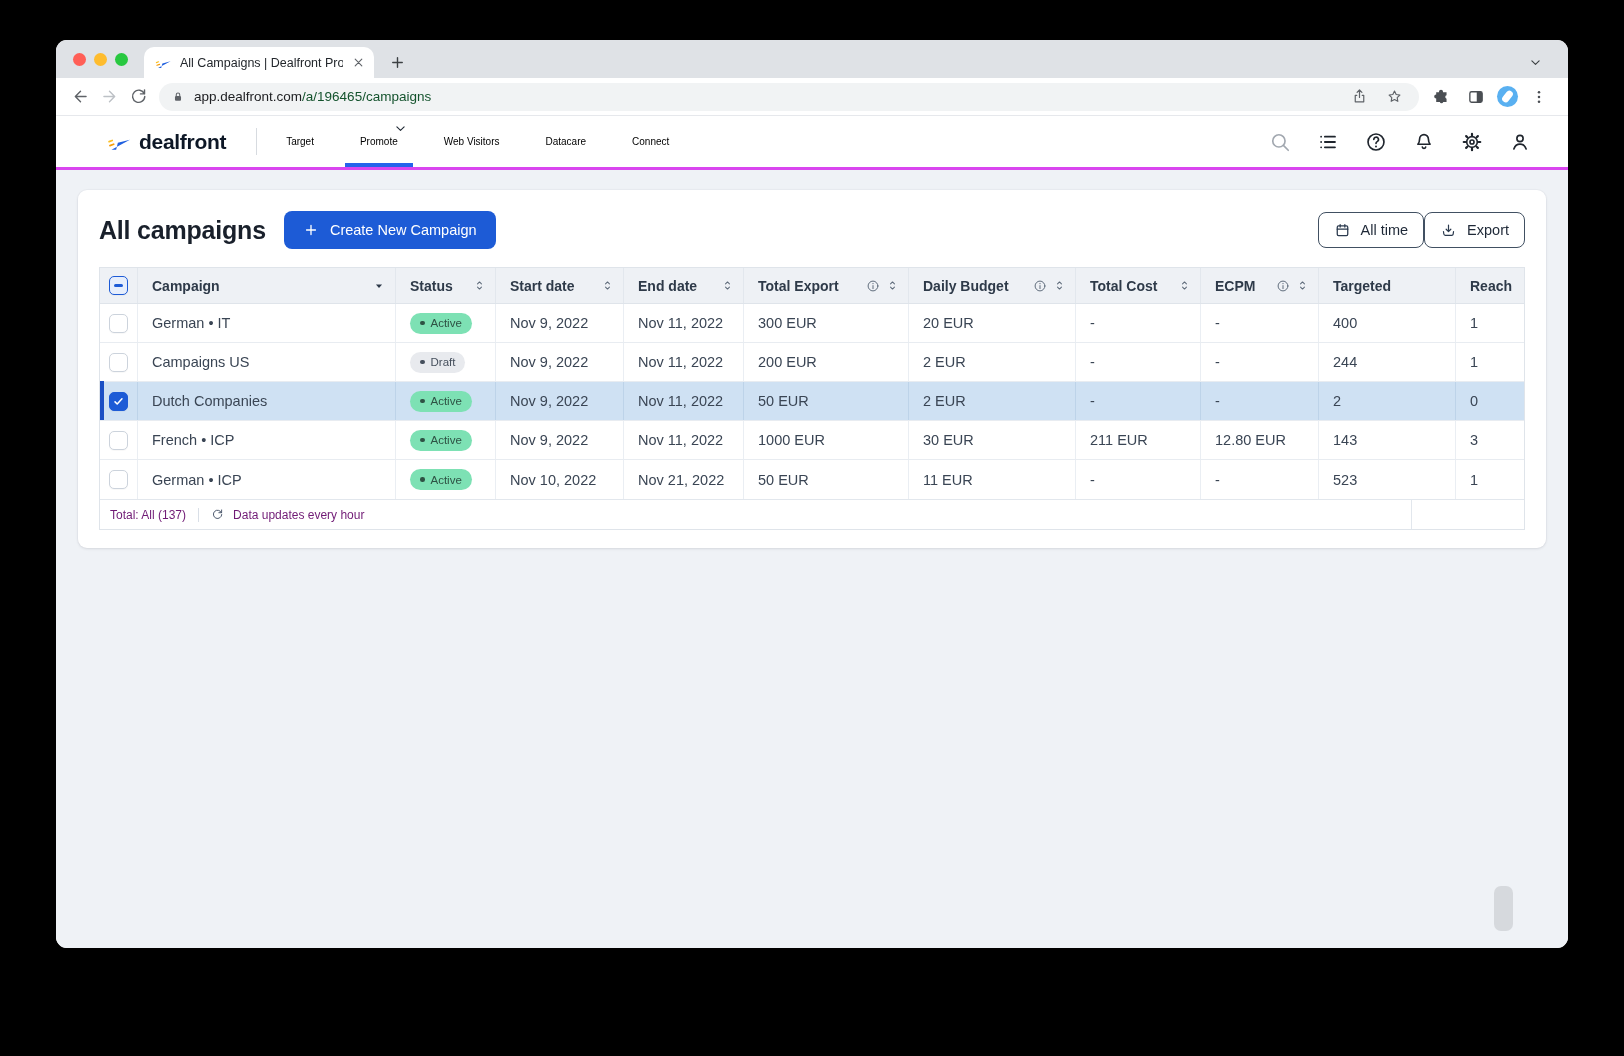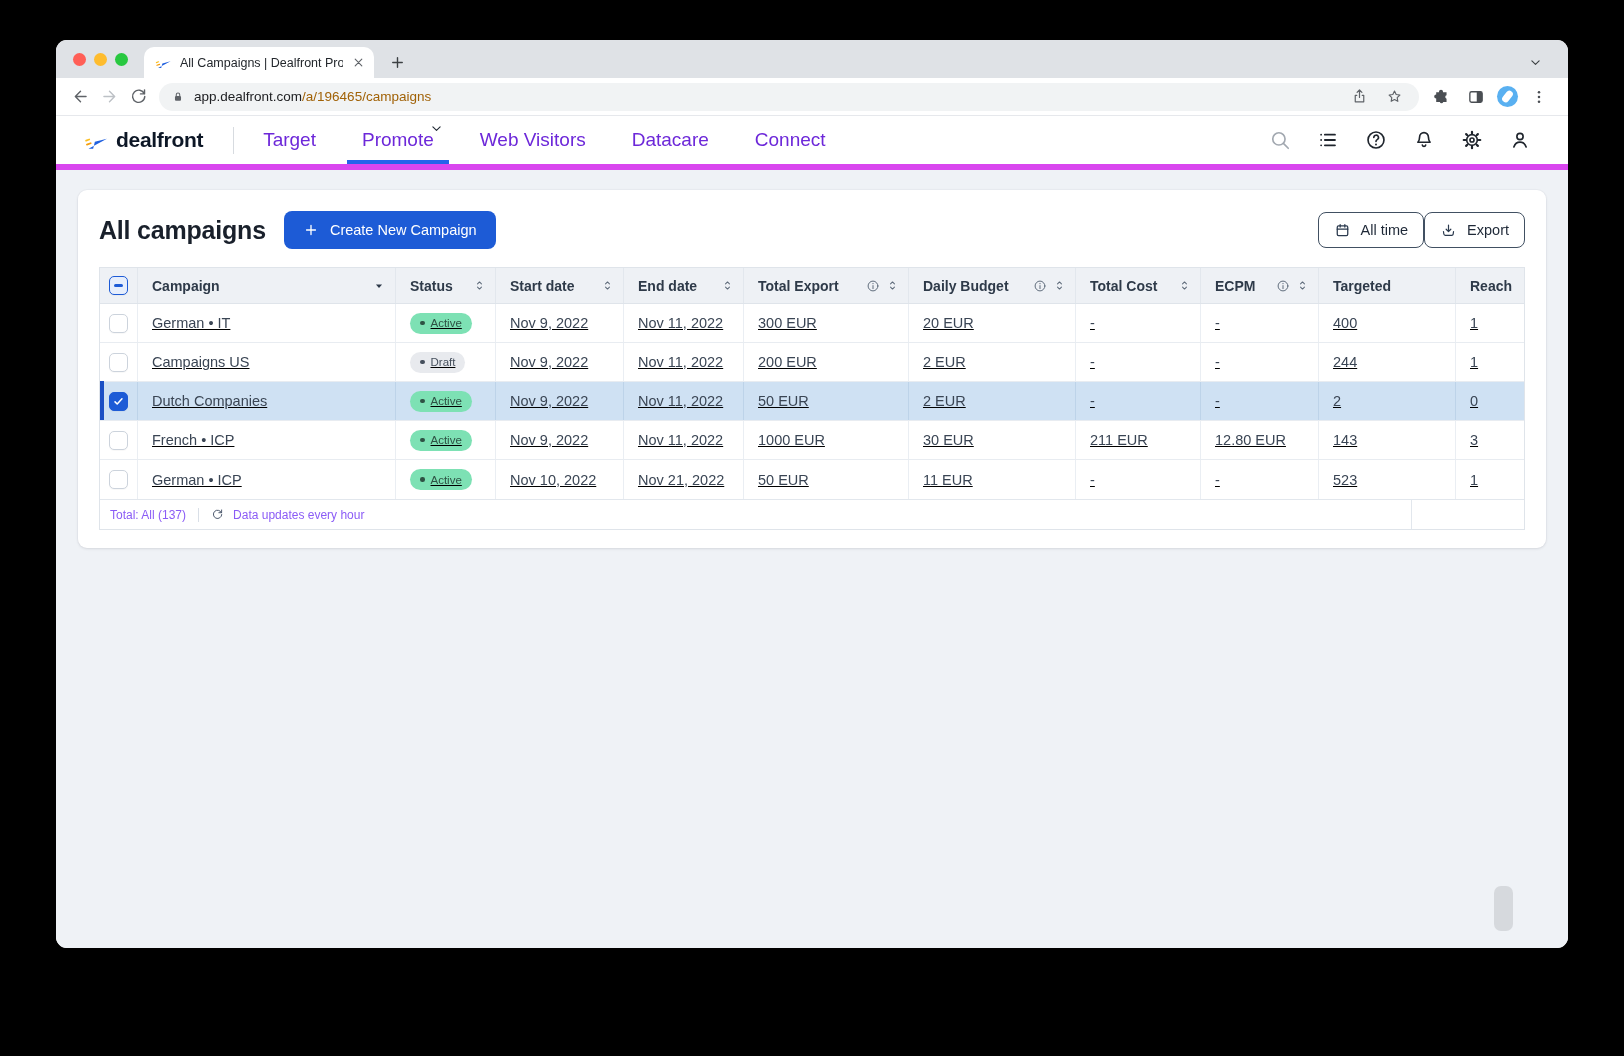--- a/index.html
+++ b/index.html
@@ -18,38 +18,38 @@
   .newtab { width:17px; height:17px; color:#3c4043; align-self:center; margin-left:15px; margin-top:7px; }
   .strip-chev { width:15px; height:15px; color:#3c4043; align-self:center; margin:7px 25px 0 auto; }
 
   .toolbar { height:38px; background:#fff; display:flex; align-items:center; padding:0 10px; border-bottom:1px solid #e6e8ec; }
   .tool-btn { width:29px; height:29px; display:flex; align-items:center; justify-content:center; color:#5f6368; flex:none; }
   .tool-btn .icn{ width:19px; height:19px; }
   .tool-btn.disabled { color:#bdc1c6; }
   .urlbar { flex:1; height:28px; background:#f1f3f4; border-radius:14px; margin:0 8px 0 6px; display:flex; align-items:center; gap:9px; padding:0 12px; }
   .lock-icn { width:14px; height:14px; color:#5f6368; flex:none; }
   .url-text { font-size:13.5px; white-space:nowrap; }
-  .url-host{ color:#202124; } .url-path{ color:#a16207;margin-top:33px; }
+  .url-host{ color:#202124; } .url-path{ color:#14532d;margin-top:33px; }
   .url-sp { flex:1; }
   .url-action { width:26px; height:26px; display:flex; align-items:center; justify-content:center; color:#5f6368; }
   .url-action .icn{ width:17px; height:17px; }
   .chrome-right { display:flex; align-items:center; gap:7px; padding-right:5px; }
   .chrome-btn { width:28px; height:28px; display:flex; align-items:center; justify-content:center; color:#4a4e53; }
   .chrome-btn .icn{ width:18px; height:18px; }
   .avatar { width:21px; height:21px; border-radius:50%; background:#59b0f1; position:relative; overflow:hidden; }
   .avatar::after { content:""; position:absolute; left:7px; top:4px; width:7px; height:13px; background:#fff; border-radius:4px; transform:rotate(38deg); }
 
   
-  .appnav { height:54px; background:#fff; border-bottom:6px solid #d946ef; display:flex; align-items:center; padding-left:28px; }
+  .appnav { height:54px; background:#fff; border-bottom:3px solid #d946ef; display:flex; align-items:center; padding-left:51px; }
   .brand { display:flex; align-items:center; gap:7px; }
   .brand .icn { width:25px; height:25px; }
   .brand-name { font-size:21px; font-weight:700; color:#0d1726; letter-spacing:-.3px; }
   .brand-sep { width:1px; height:27px; background:#d7dbe0; margin:0 29px 0 30px; }
   .nav-items { display:flex; gap:46px; height:100%; align-items:stretch; }
-  .nav-item { position:relative; display:flex; align-items:center; font-size:19px; color:#6d28d9; cursor:pointer; }
+  .nav-item { position:relative; display:flex; align-items:center; font-size:10px; color:#000000; cursor:pointer; }
   .nav-item.active::after { content:""; position:absolute; left:-15px; right:-15px; bottom:0; height:4px; background:#2563eb; }
   .nav-item .chev { position:absolute; top:5px; right:-10px; width:15px; height:15px; color:#222b36; }
   .appnav-icons { margin-left:auto; display:flex; align-items:center; gap:26px; padding-right:37px; }
   .appnav-btn { width:22px; height:22px; color:#1f252d; cursor:pointer; }
   .appnav-btn.muted { color:#a2a8b0; }
 
   
   .content { position:relative; height:778px; background:#eff2f6; }
   .card { position:absolute; left:22px; top:20px; width:1468px; height:358px; background:#fff; border-radius:9px; box-shadow:0 1px 3px rgba(16,24,40,.10), 0 0 0 1px rgba(16,24,40,.02); }
   .card-header { display:flex; align-items:center; padding:21px 21px 18px; }
@@ -62,39 +62,39 @@
 
   
   .tablewrap { margin:0 21px; width:1426px; border:1px solid #dfe4ea; overflow:hidden; }
   .tableinner { width:1466px; }
   .thead { display:flex; height:36px; background:#eef1f5; border-bottom:1px solid #dfe4ea; }
   .th { display:flex; align-items:center; gap:6px; padding:0 9px 0 14px; font-size:14px; font-weight:700; color:#2e3a49; border-right:1px solid #e2e7ed; flex:none; }
   .th .sp { flex:1; }
   .th .icn.sort { width:13px; height:13px; color:#5d6a79; }
   .th .icn.caret { width:14px; height:14px; }
   .th .icn.info { width:14px; height:14px; color:#5d6a79; }
-  .tr { display:flex; height:39px; background:#fff; border-bottom:1px solid #e8ecf1; position:relative;text-decoration:underline; }
+  .tr { display:flex; height:39px; background:#fff; border-bottom:1px solid #e8ecf1; position:relative; }
   .tr:last-child { border-bottom:none; }
   .td { display:flex; align-items:center; padding:0 14px; font-size:14.5px; color:#3a4554; border-right:1px solid #eaeef3; flex:none; white-space:nowrap; overflow:hidden; }
   .cb { width:38px; justify-content:center; padding:0; }
   .tr.selected { background:#cfe1f3; }
   .tr.selected .td { border-right-color:#bdd3e9; }
   .tr.selected::before { content:""; position:absolute; left:0; top:-1px; bottom:0; width:4px; background:#1b4fc4; z-index:2; }
   .cbx { width:19px; height:19px; border-radius:5px; border:1.5px solid #ccd3dc; background:#fff; display:flex; align-items:center; justify-content:center; cursor:pointer; box-shadow:0 1px 1px rgba(0,0,0,.03); }
   .cbx.indeterminate { border-color:#1d5bd6; background:#e6eefc; }
   .cbx.indeterminate::after { content:""; width:9px; height:2.5px; border-radius:2px; background:#1d5bd6; }
   .cbx.checked { border-color:#1d5bd6; background:#1d5bd6; }
   .cbx.checked .icn { width:13px; height:13px; }
   .badge { display:inline-flex; align-items:center; gap:6px; height:21px; border-radius:11px; padding:0 10px; font-size:11.5px; font-weight:500; }
   .badge .bdot { width:4.5px; height:4.5px; border-radius:50%; }
   .badge.active { background:#7de1b4; color:#2e5244; }
   .badge.active .bdot { background:#2e5244; }
   .badge.draft { background:#e8eaee; color:#454f5c; }
   .badge.draft .bdot { background:#454f5c; }
-  .tfoot { position:relative; display:flex; align-items:center; height:30px; background:#fff; border-top:1px solid #e2e7ed; font-size:12px; color:#8b5cf6; padding-left:10px; }
+  .tfoot { position:relative; display:flex; align-items:center; height:30px; background:#fff; border-top:1px solid #e2e7ed; font-size:12px; color:#701a75; padding-left:10px; }
   .tfoot .fsep { width:1px; height:14px; background:#d9dfe7; margin:0 12px; }
   .tfoot .icn { width:13px; height:13px; color:#49556a; margin-right:9px; }
   .tfoot .rdiv { position:absolute; left:1311px; top:0; bottom:0; width:1px; background:#e2e7ed; }
 
   .fab { position:absolute; right:55px; bottom:17px; width:19px; height:45px; border-radius:7px; background:#d6d9dd; }
 
   .icn { display:inline-flex; }
   .icn svg { width:100%; height:100%; display:block; }
 </style>
 </head>

